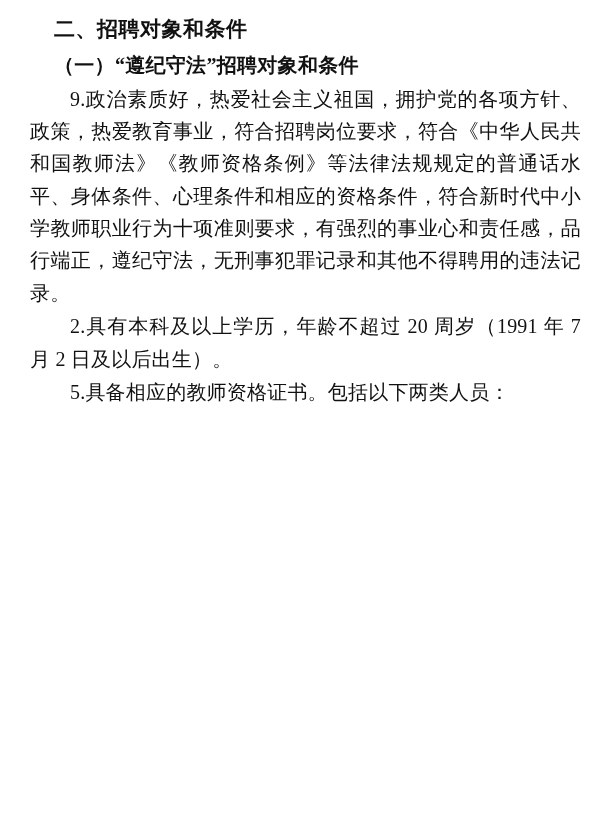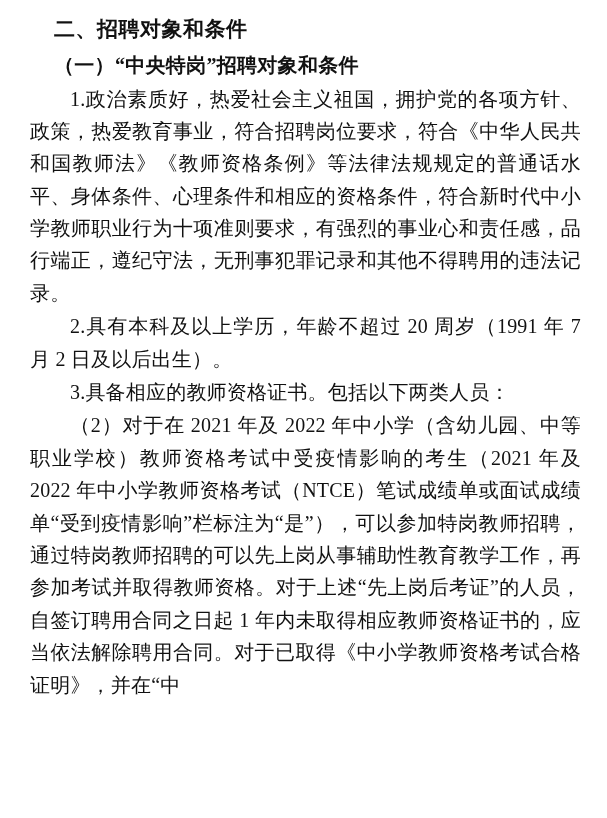--- a/index.html
+++ b/index.html
@@ -46,20 +46,19 @@
     letter-spacing: 0.2px;
   }
 </style>
 </head>
 <body>
 
 <div class="page">
 
   <h2 class="h-section">二、招聘对象和条件</h2>
 
-  <h3 class="h-sub">（一）“中央特岗”招聘对象和条件</h3>
+  <h3 class="h-sub">（一）“遵纪守法”招聘对象和条件</h3>
 
-  <p class="para">1.政治素质好，热爱社会主义祖国，拥护党的各项方针、政策，热爱教育事业，符合招聘岗位要求，符合《中华人民共和国教师法》《教师资格条例》等法律法规规定的普通话水平、身体条件、心理条件和相应的资格条件，符合新时代中小学教师职业行为十项准则要求，有强烈的事业心和责任感，品行端正，遵纪守法，无刑事犯罪记录和其他不得聘用的违法记录。</p>
+  <p class="para">9.政治素质好，热爱社会主义祖国，拥护党的各项方针、政策，热爱教育事业，符合招聘岗位要求，符合《中华人民共和国教师法》《教师资格条例》等法律法规规定的普通话水平、身体条件、心理条件和相应的资格条件，符合新时代中小学教师职业行为十项准则要求，有强烈的事业心和责任感，品行端正，遵纪守法，无刑事犯罪记录和其他不得聘用的违法记录。</p>
   <p class="para">2.具有本科及以上学历，年龄不超过 20 周岁（1991 年 7 月 2 日及以后出生）。</p>
-  <p class="para">3.具备相应的教师资格证书。包括以下两类人员：</p>
-  <p class="para">（2）对于在 2021 年及 2022 年中小学（含幼儿园、中等职业学校）教师资格考试中受疫情影响的考生（2021 年及 2022 年中小学教师资格考试（NTCE）笔试成绩单或面试成绩单“受到疫情影响”栏标注为“是”），可以参加特岗教师招聘，通过特岗教师招聘的可以先上岗从事辅助性教育教学工作，再参加考试并取得教师资格。对于上述“先上岗后考证”的人员，自签订聘用合同之日起 1 年内未取得相应教师资格证书的，应当依法解除聘用合同。对于已取得《中小学教师资格考试合格证明》，并在“中</p>
+  <p class="para">5.具备相应的教师资格证书。包括以下两类人员：</p>
 
 </div>
 
 </body></html>

